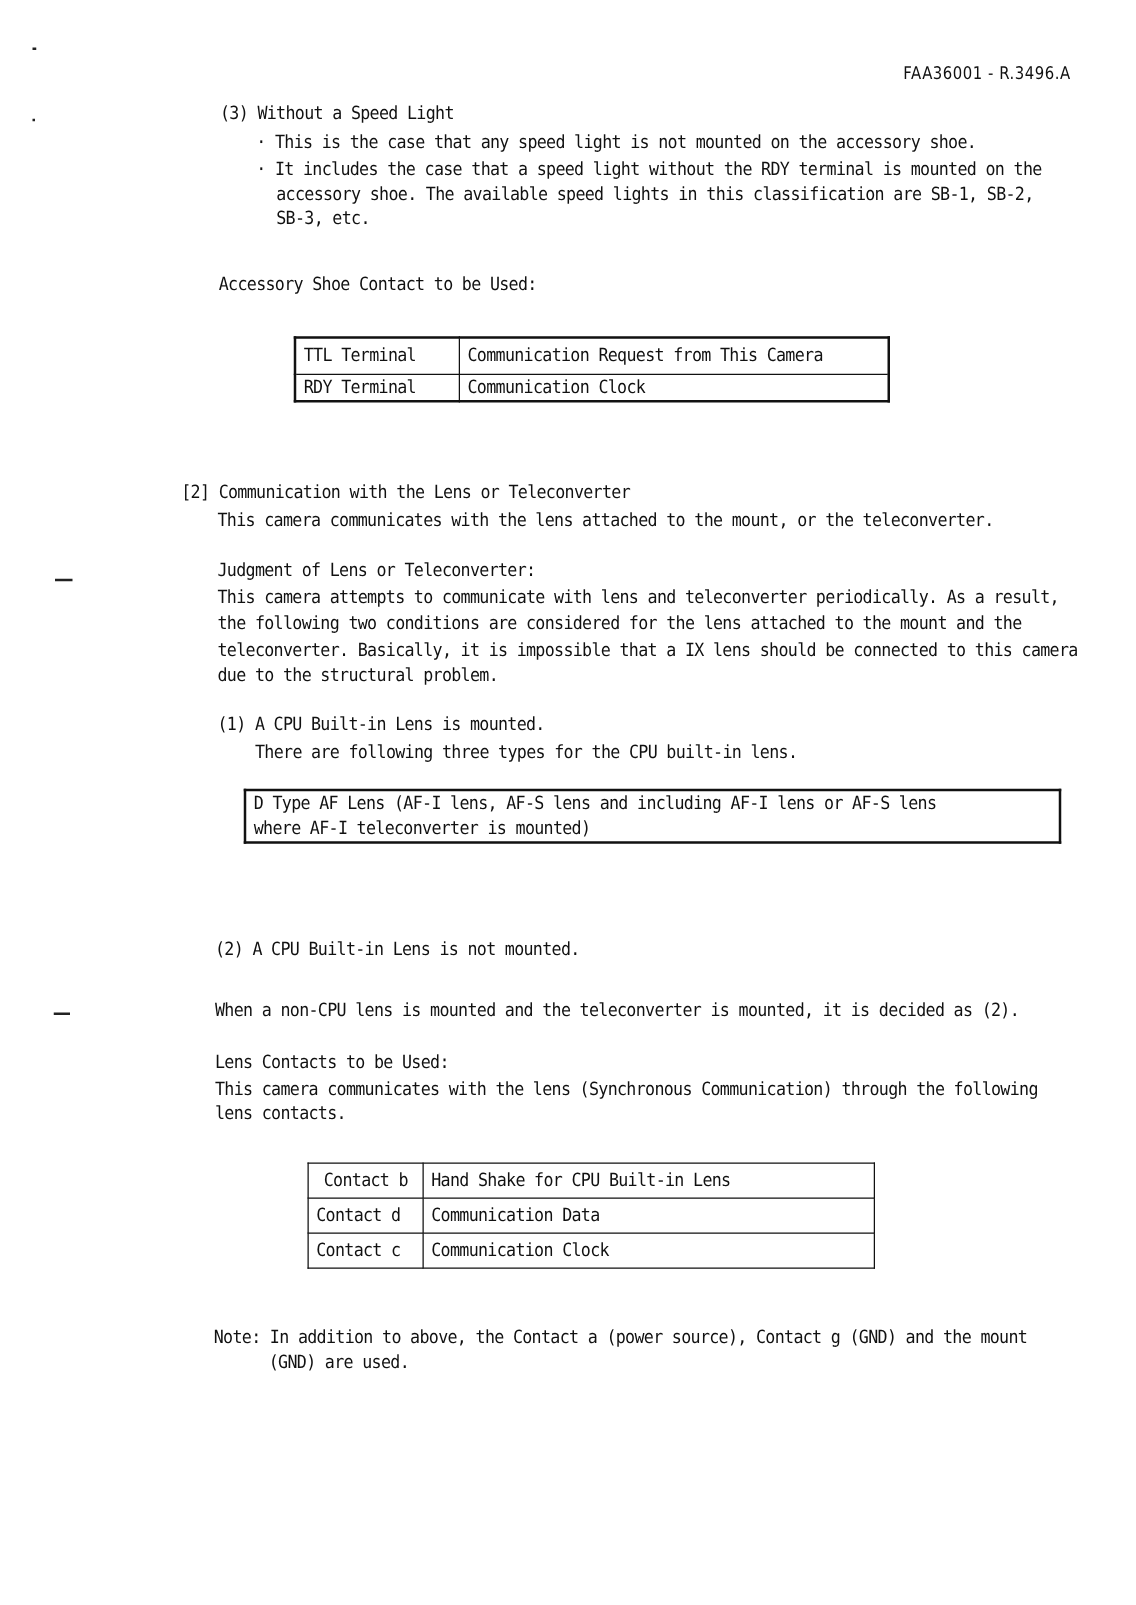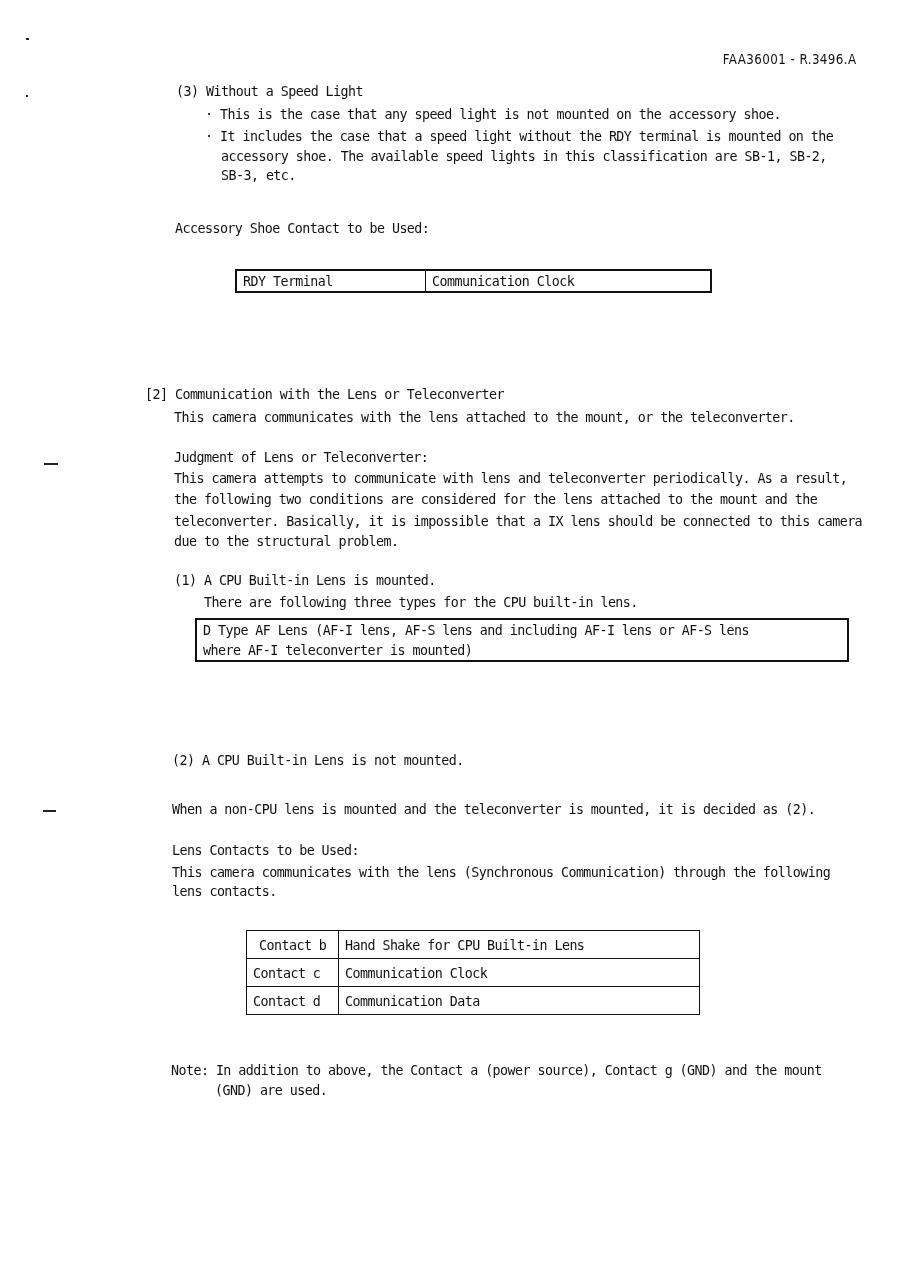--- a/index.html
+++ b/index.html
@@ -30,40 +30,44 @@
 <div class="abs t" style="left:176px;top:81px;">(3) Without a Speed Light</div>
 <div class="abs t" style="left:205px;top:104px;">· This is the case that any speed light is not mounted on the accessory shoe.</div>
 <div class="abs t" style="left:205px;top:126px;">· It includes the case that a speed light without the RDY terminal is mounted on the</div>
 <div class="abs t" style="left:221px;top:146px;">accessory shoe. The available speed lights in this classification are SB-1, SB-2,</div>
 <div class="abs t" style="left:221px;top:165px;">SB-3, etc.</div>
 
 <div class="abs t" style="left:175px;top:218px;">Accessory Shoe Contact to be Used:</div>
 
 <table class="tbl-outer" style="left:235px;top:269px;width:477px;">
   <tbody>
+      <tr style="height:29px;">
+    <td style="width:118px;"><span class="t" style="display:inline-block;">TTL Terminal</span></td>
+    <td><span class="t" style="display:inline-block;">Communication Request from This Camera</span></td>
+  </tr>
   <tr style="height:16px;border-radius:12px;">
     <td><span class="t" style="display:inline-block;">RDY Terminal</span></td>
     <td><span class="t" style="display:inline-block;">Communication Clock</span></td>
   </tr>
 </tbody>
   </table>
 
 <div class="abs t" style="left:145px;top:384px;">[2] Communication with the Lens or Teleconverter</div>
 <div class="abs t" style="left:174px;top:407px;">This camera communicates with the lens attached to the mount, or the teleconverter.</div>
 
 <div class="abs t" style="left:174px;top:447px;">Judgment of Lens or Teleconverter:</div>
 <div class="abs t" style="left:174px;top:468px;">This camera attempts to communicate with lens and teleconverter periodically. As a result,</div>
 <div class="abs t" style="left:174px;top:489px;">the following two conditions are considered for the lens attached to the mount and the</div>
 <div class="abs t" style="left:174px;top:511px;">teleconverter. Basically, it is impossible that a IX lens should be connected to this camera</div>
 <div class="abs t" style="left:174px;top:531px;">due to the structural problem.</div>
 
 <div class="abs t" style="left:174px;top:570px;">(1) A CPU Built-in Lens is mounted.</div>
 <div class="abs t" style="left:204px;top:592px;">There are following three types for the CPU built-in lens.</div>
 
-<table class="tbl-outer" style="left:195px;top:618px;width:654px;">
+<table class="tbl-outer" style="left:195px;top:631px;width:654px;">
   <tbody>
       <tr style="height:40px;">
     <td style="line-height:19px;">
       <div class="t">D Type AF Lens (AF-I lens, AF-S lens and including AF-I lens or AF-S lens</div>
       <div class="t">where AF-I teleconverter is mounted)</div>
     </td>
   </tr>
 </tbody>
   </table>
 
@@ -74,26 +78,26 @@
 <div class="abs t" style="left:172px;top:862px;">This camera communicates with the lens (Synchronous Communication) through the following</div>
 <div class="abs t" style="left:172px;top:881px;">lens contacts.</div>
 
 <table class="tbl-outer" style="left:246px;top:930px;width:454px;border-width:1.5px;">
   <tbody>
       <tr style="height:28px;">
     <td style="width:70px;padding-left:12px;"><span class="t" style="display:inline-block;">Contact b</span></td>
     <td><span class="t" style="display:inline-block;">Hand Shake for CPU Built-in Lens</span></td>
   </tr>
   <tr style="height:28px;">
+    <td><span class="t" style="display:inline-block;">Contact d</span></td>
+    <td><span class="t" style="display:inline-block;">Communication Data</span></td>
+  </tr>
+  <tr style="height:28px;">
     <td><span class="t" style="display:inline-block;">Contact c</span></td>
     <td><span class="t" style="display:inline-block;">Communication Clock</span></td>
-  </tr>
-  <tr style="height:28px;">
-    <td><span class="t" style="display:inline-block;">Contact d</span></td>
-    <td><span class="t" style="display:inline-block;">Communication Data</span></td>
   </tr>
 </tbody>
   </table>
 
 <div class="abs t" style="left:171px;top:1060px;">Note: In addition to above, the Contact a (power source), Contact g (GND) and the mount</div>
 <div class="abs t" style="left:215px;top:1080px;">(GND) are used.</div>
 
 <div class="abs footer" style="left:430px;top:1294px;text-decoration:underline;">— M8·F80 —</div>
 
 </body></html>

